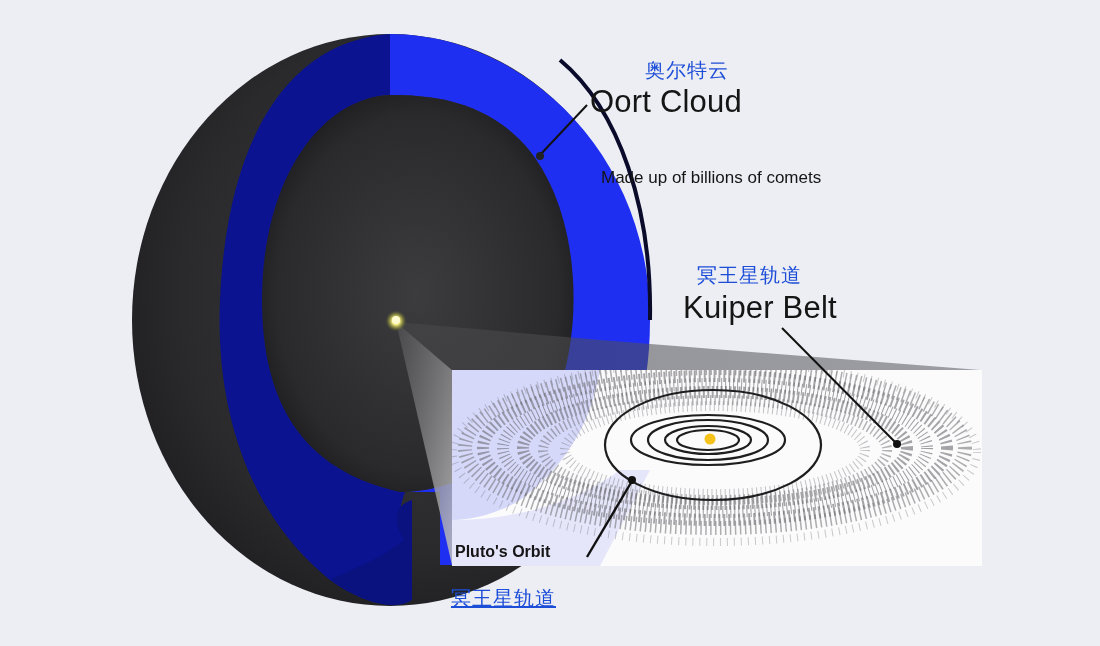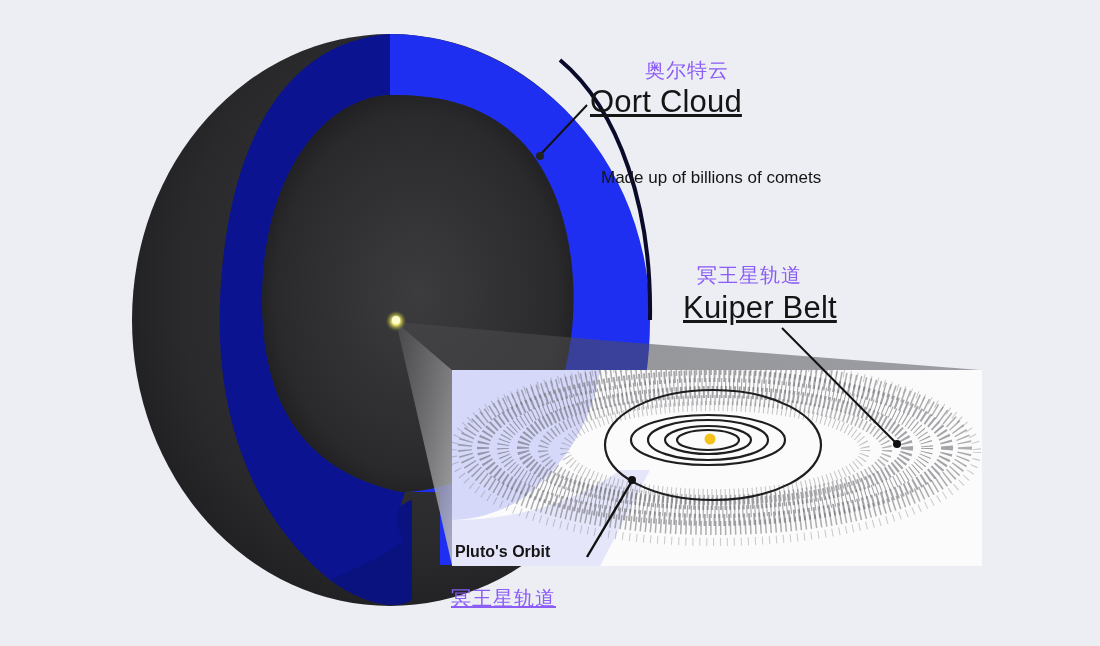--- a/index.html
+++ b/index.html
@@ -4,22 +4,22 @@
   <style>
     html, body { margin: 0; padding: 0; }
     body {
       width: 1100px; height: 646px; overflow: hidden;
       background: #eceef3;
       font-family: "Liberation Sans", sans-serif;
       position: relative;
     }
     #stage { position: absolute; left: 0; top: 0; width: 1100px; height: 646px; }
     .lbl { position: absolute; white-space: nowrap; }
-    .cn { color: #8b5cf6; font-family: "DejaVu Serif", serif; font-size: 20px; letter-spacing: 1px; }
-    .en-big { color: #151515; font-size: 31px; font-weight: normal; letter-spacing: 0.2px; text-decoration: underline; }
+    .cn { color: #1d4ed8; font-family: "DejaVu Serif", serif; font-size: 20px; letter-spacing: 1px; }
+    .en-big { color: #151515; font-size: 31px; font-weight: normal; letter-spacing: 0.2px; }
     .en-small { color: #151515; font-size: 17px; margin-top: 48px; }
     .en-pluto { color: #151515; font-size: 16px; font-weight: bold; text-align: right; }
   </style>
 </head>
 <body>
 
 <div id="stage">
   <svg width="1100" height="646" viewBox="0 0 1100 646" xmlns="http://www.w3.org/2000/svg">
     <defs>
       <radialGradient id="sphereShade" cx="0.55" cy="0.45" r="0.65">

